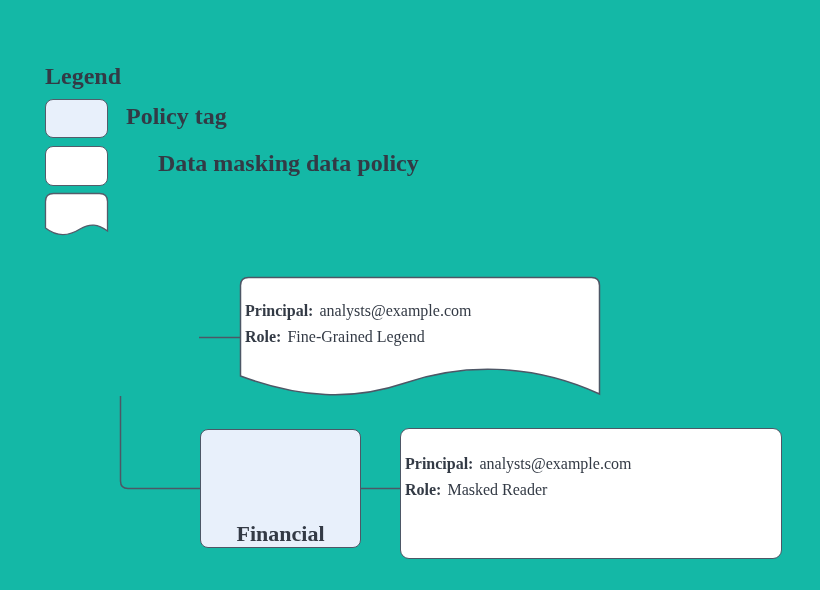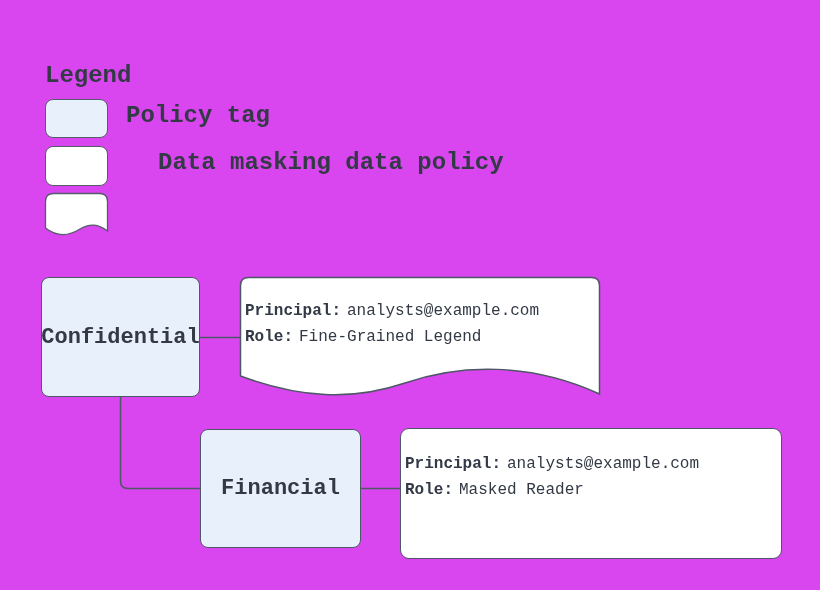--- a/index.html
+++ b/index.html
@@ -1,21 +1,21 @@
 <!DOCTYPE html>
 <html><head>
 <meta charset="utf-8">
 <style>
   html, body { margin: 0; padding: 0; background: #ffffff; }
   .stage {
     position: relative;
     width: 820px;
     height: 590px;
-    background: #d946ef;
-    font-family: Liberation Mono, monospace;
+    background: #14b8a6;
+    font-family: Liberation Serif, serif;
     color: #333a45;
     overflow: hidden;
   }
   .layer-svg {
     position: absolute;
     left: 0; top: 0;
     width: 820px; height: 598px;
   }
   .legend-title {
     position: absolute;
@@ -97,25 +97,22 @@
 
   <div class="legend-title">Legend</div>
 
   <div class="swatch" style="top:99px; width:63px; height:39px; background:#e8f0fb;"></div>
   <div class="legend-label" style="top:102px;">Policy tag</div>
 
   <div class="swatch" style="top:146px; width:63px; height:40px;"></div>
   <div class="legend-label" style="top:149px;margin-left:32px;">Data masking data policy</div>
 
 
-  <div class="node" style="left:41px; top:277px; width:159px; height:120px;">
-    <span>Confidential</span>
-  </div>
 
-  <div class="node" style="left:200px; top:429px; width:161px; height:119px;">
+  <div class="node" style="left:200px; top:429px; width:161px; height:119px;align-items:flex-end;">
     <span>Financial</span>
   </div>
 
   <div class="kvblock" style="left:245px; top:298px;">
     <div><span class="k">Principal:</span><span>analysts@example.com</span></div>
     <div><span class="k">Role:</span><span>Fine-Grained Legend</span></div>
   </div>
 
   <div class="panel" style="left:400px; top:428px; width:382px; height:131px;"></div>
   <div class="kvblock" style="left:405px; top:451px;">

